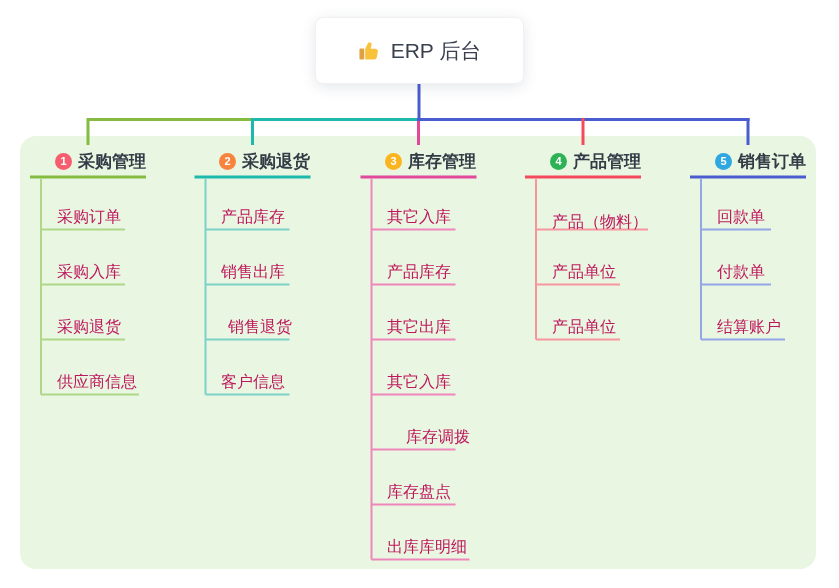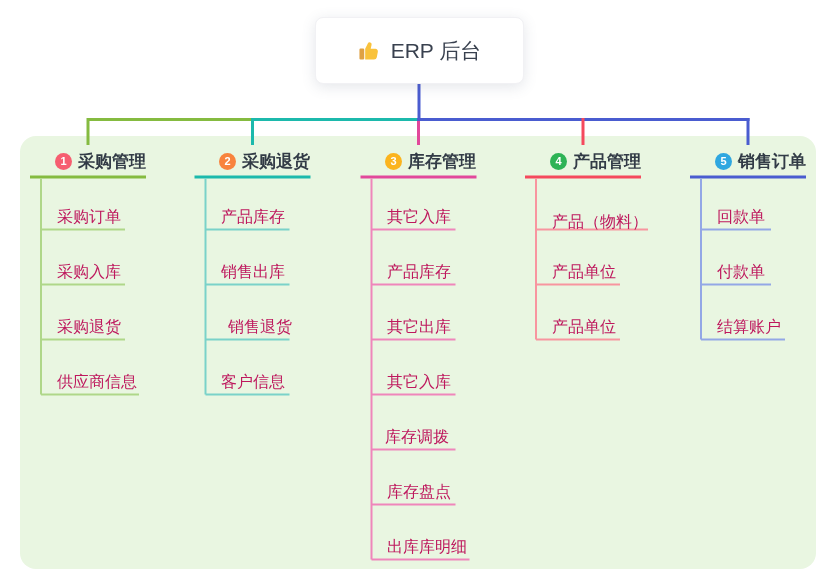--- a/index.html
+++ b/index.html
@@ -134,21 +134,21 @@
 
 <div class="child-item" style="left:221px;top:207px">产品库存</div>
 <div class="child-item" style="left:221px;top:262px">销售出库</div>
 <div class="child-item" style="left:228px;top:317px">销售退货</div>
 <div class="child-item" style="left:221px;top:372px">客户信息</div>
 
 <div class="child-item" style="left:387px;top:207px">其它入库</div>
 <div class="child-item" style="left:387px;top:262px">产品库存</div>
 <div class="child-item" style="left:387px;top:317px">其它出库</div>
 <div class="child-item" style="left:387px;top:372px">其它入库</div>
-<div class="child-item" style="left:385px;top:427px">库存调拨</div>
+<div class="child-item" style="left:406px;top:427px">库存调拨</div>
 <div class="child-item" style="left:387px;top:482px">库存盘点</div>
 <div class="child-item" style="left:387px;top:537px">出库库明细</div>
 
 <div class="child-item" style="left:552px;top:212px">产品（物料）</div>
 <div class="child-item" style="left:552px;top:262px">产品单位</div>
 <div class="child-item" style="left:552px;top:317px">产品单位</div>
 
 <div class="child-item" style="left:717px;top:207px">回款单</div>
 <div class="child-item" style="left:717px;top:262px">付款单</div>
 <div class="child-item" style="left:717px;top:317px">结算账户</div>

